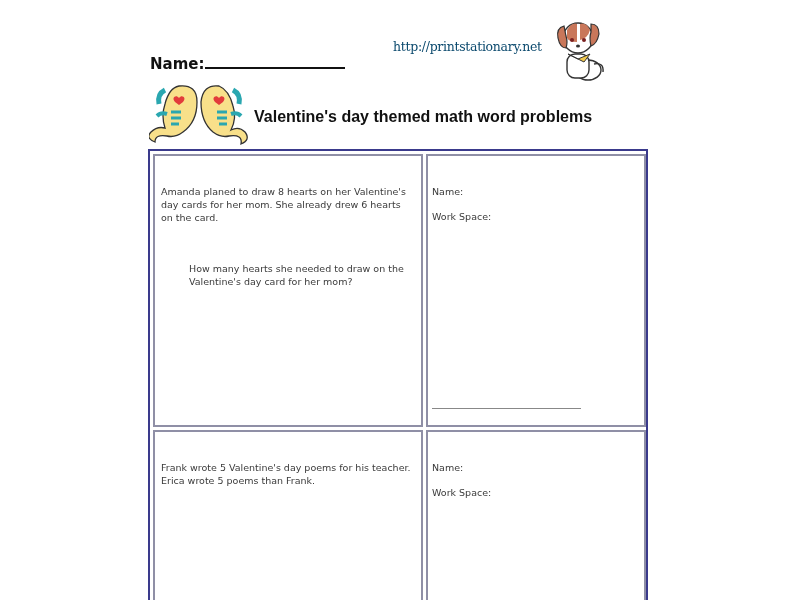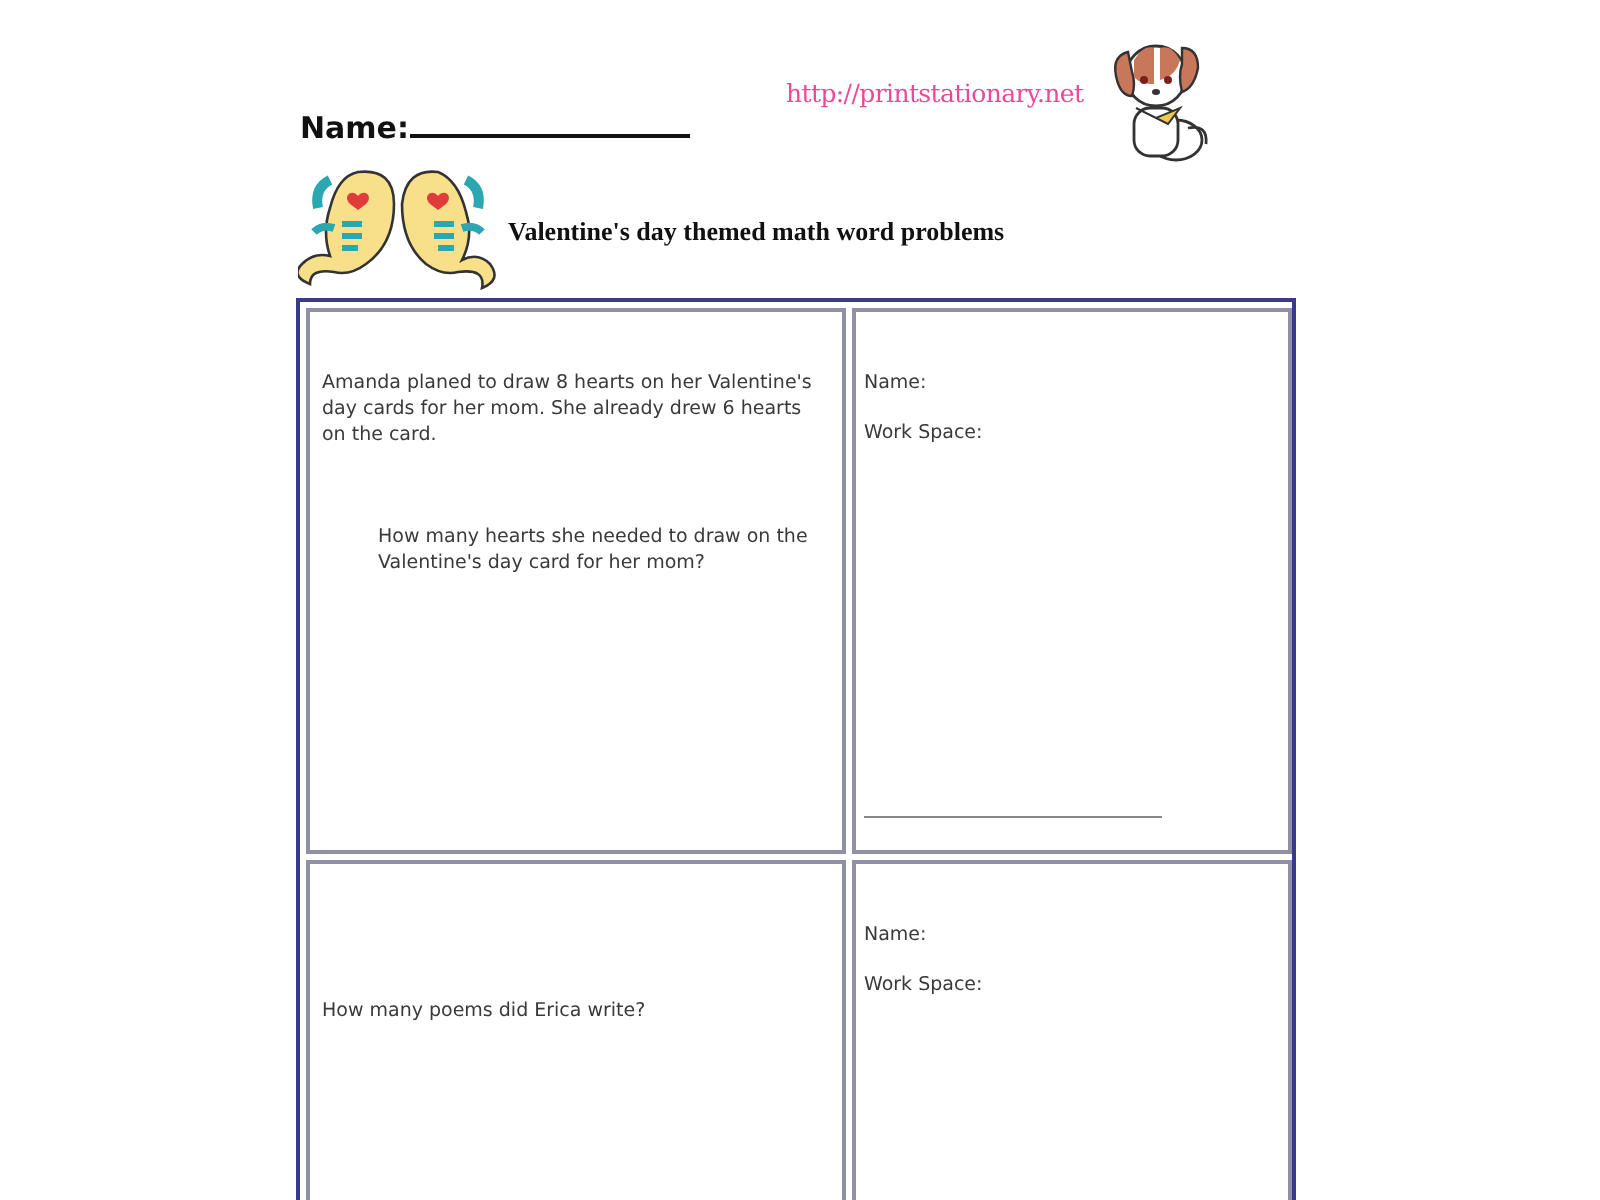--- a/index.html
+++ b/index.html
@@ -32,44 +32,44 @@
       margin-left: 1px;
       vertical-align: baseline;
       height: 13px;
     }
     .site-url {
       position: absolute;
       left: 393px;
       top: 39px;
       font-family: "DejaVu Serif", serif;
       font-size: 12.5px;
-      color: #ec4899;
+      color: #0c4a6e;
       letter-spacing: -0.3px;
     }
     .dog-icon {
       position: absolute;
       left: 550px;
       top: 14px;
       width: 62px;
       height: 68px;
     }
     .fish-icon {
       position: absolute;
       left: 149px;
       top: 82px;
       width: 103px;
       height: 65px;
     }
     .page-title {
       position: absolute;
       left: 254px;
       top: 108px;
-      font-family: Liberation Serif, serif;
+      font-family: Liberation Sans, sans-serif;
       font-weight: bold;
-      font-size: 13px;
+      font-size: 16px;
       color: #111111;
       white-space: nowrap;
     }
     .outer-box {
       position: absolute;
       left: 148px;
       top: 149px;
       width: 500px;
       height: 470px;
       border: 2px solid #3a3a8c;
@@ -153,18 +153,18 @@
   <p style="top:29px;">Amanda planed to draw 8 hearts on her Valentine's day cards for her mom. She already drew 6 hearts on the card.</p>
   <p style="top:106px;margin-left:28px;">How many hearts she needed to draw on the Valentine's day card for her mom?</p>
 </div>
 <div class="cell right row1">
   <p style="top:29px; left:4px;">Name:</p>
   <p style="top:54px; left:4px;">Work Space:</p>
   <div class="answer-line" style="top:252px;"></div>
 </div>
 
 <div class="cell left row2">
-  <p style="top:67px;">How many poems did Erica write?</p>
+  <p style="top:29px;">Frank wrote 5 Valentine's day poems for his teacher. Erica wrote 5 poems than Frank.</p>
 </div>
 <div class="cell right row2">
   <p style="top:29px; left:4px;">Name:</p>
   <p style="top:54px; left:4px;">Work Space:</p>
 </div>
 
 </body></html>

